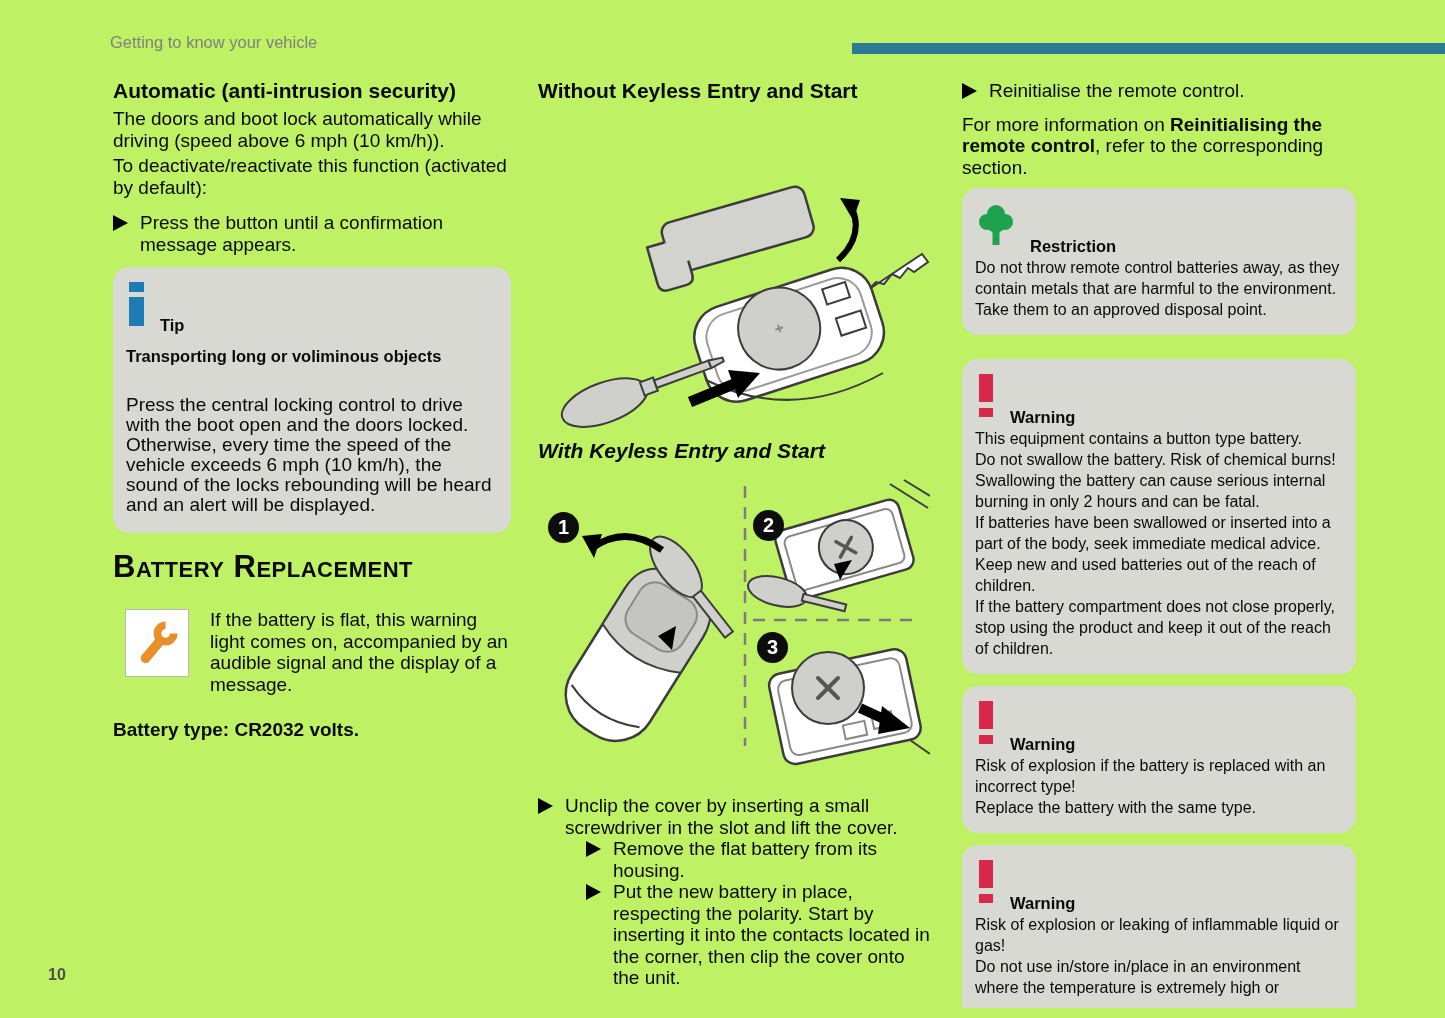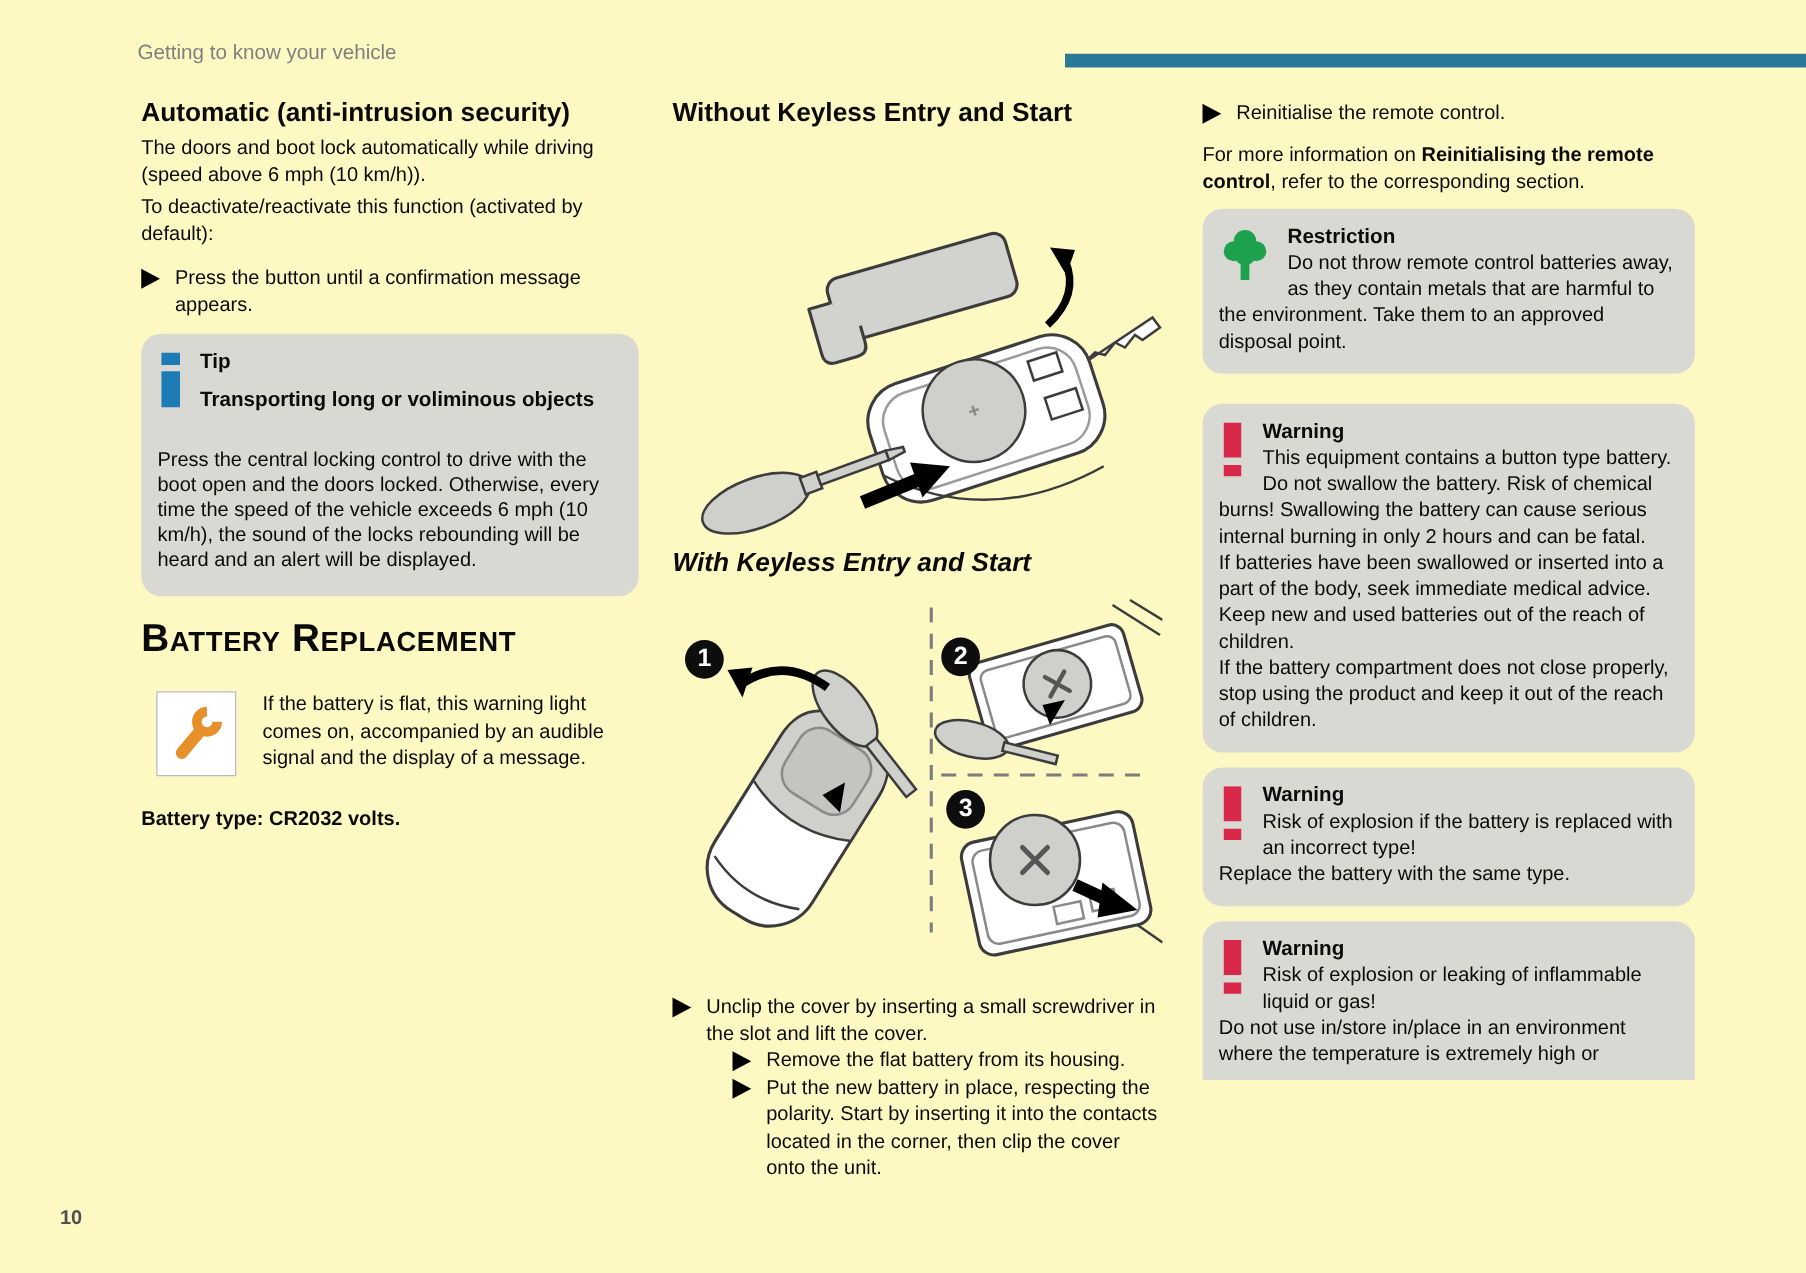--- a/index.html
+++ b/index.html
@@ -1,45 +1,45 @@
 <!DOCTYPE html>
 <html><head>
 <meta charset="utf-8">
 <style>
   html,body { margin:0; padding:0; background:#ffffff; }
   #page {
-    position:relative; width:1445px; height:1018px; background:#fef9c3;
+    position:relative; width:1445px; height:1018px; background:#bef264;
     font-family:"Liberation Sans", sans-serif; color:#0a0a0a; overflow:hidden;
   }
   .header-text { position:absolute; left:110px; top:33px; font-size:16.5px; color:#7f7f7f; }
   .accent-bar { position:absolute; left:852px; top:43px; width:593px; height:11px; background:#2a7a97; }
   .page-num { position:absolute; left:48px; top:966px; font-size:16px; font-weight:bold; color:#4f4f4f; }
 
   .col { position:absolute; top:80px; }
   #col-left  { left:113px; width:398px; }
   #col-mid   { left:538px; width:392px; }
   #col-right { left:962px; width:394px; }
 
-  p { margin:0; font-size:16px; line-height:21.5px; }
+  p { margin:0; font-size:19px; line-height:21.5px; }
   h3 { margin:0; font-size:21px; line-height:22px; font-weight:bold; }
   h2.section { margin:18px 0 0 0; font-size:31px; line-height:32px; font-weight:bold;
                font-variant:small-caps; letter-spacing:0.5px; }
 
   .mt4 { margin-top:4px; } .mt6 { margin-top:6px; }
 
   .bullet { display:flex; margin-top:14px; }
   .bullet.tight { margin-top:0;padding-left:48px; }
   .bullet.first { margin-top:0; }
   .arrow { flex:none; width:0; height:0; border-left:15px solid #000;
            border-top:8.5px solid transparent; border-bottom:8.5px solid transparent;
            margin:3px 12px 0 0; }
 
   .box { background:#d9d9d4; border-radius:16px; padding:12px 14px 15px 13px; }
   .box .flt { float:left; margin:3px 16px 4px 3px; }
-  .box-title { font-weight:bold; font-size:16.5px; line-height:21px; }
+  .box-title { font-weight:bold; font-size:16.5px; line-height:21px;margin-top:36px; }
   .box-body  { font-size:16px; line-height:21px; white-space:pre-line; }
   .tip-box { margin-top:12px; padding-bottom:18px; }
   .tip-subtitle { font-weight:bold; font-size:16.5px; line-height:21px; margin-top:10px; }
   .tip-body { margin-top:28px; line-height:20px; }
 
   .wrench-row { display:flex; margin-top:26px; }
   .icon-box { flex:none; width:62px; height:66px; margin-left:12px; border:1px solid #b9b9b9;
               background:#fff; display:flex; align-items:center; justify-content:center; }
   .wrench-row p { margin-left:21px; width:300px; }
   .battery-type { font-weight:bold; margin-top:24px; }

